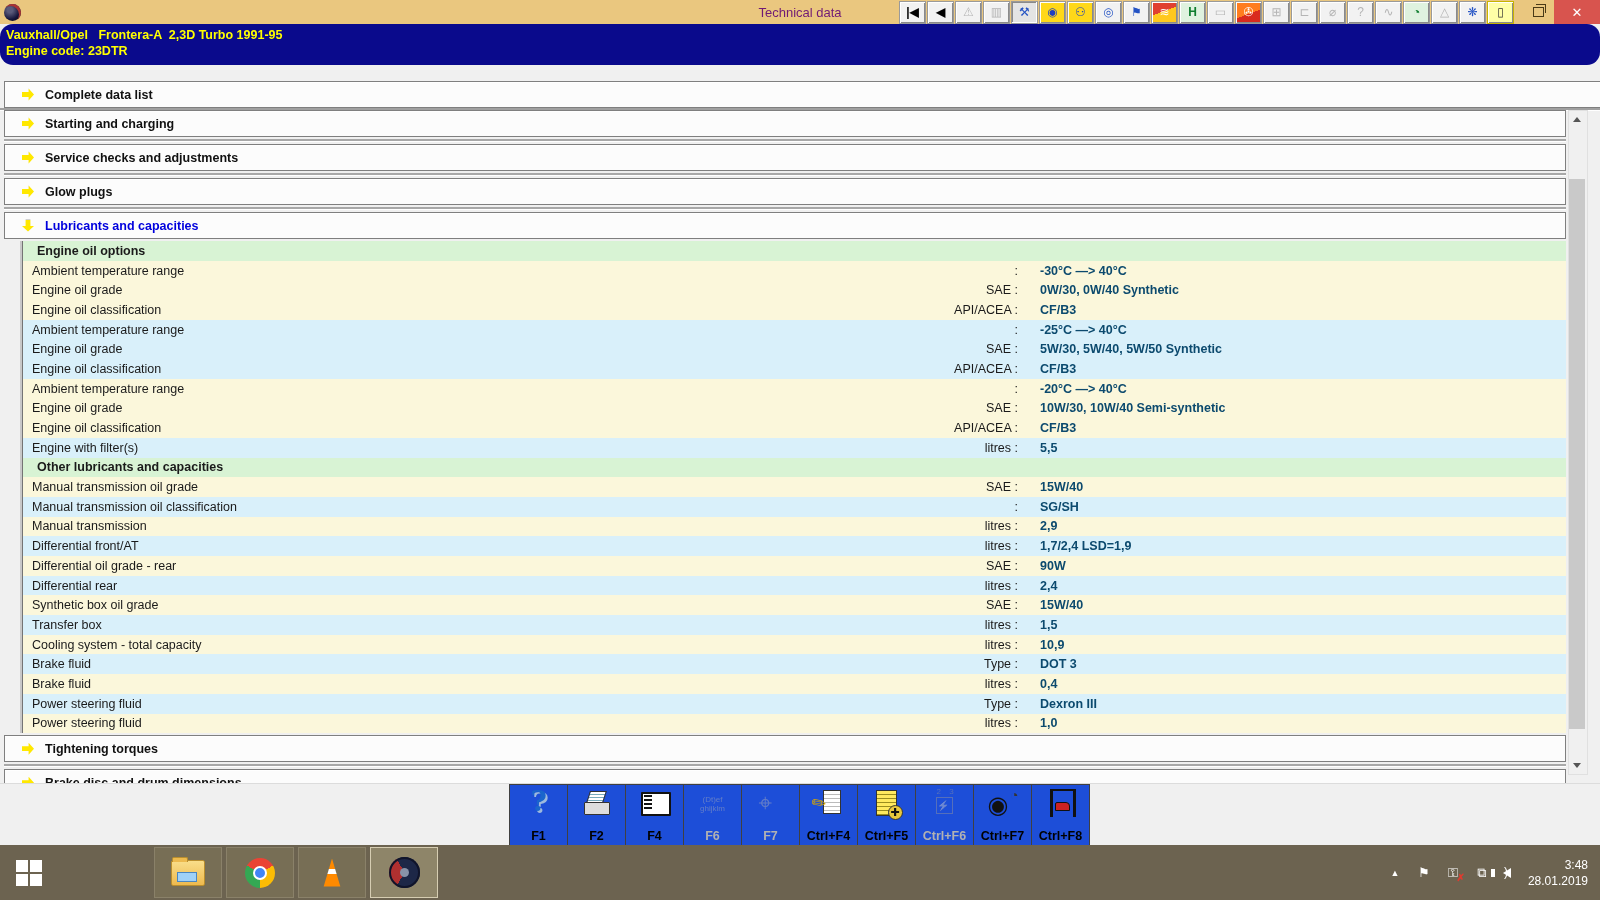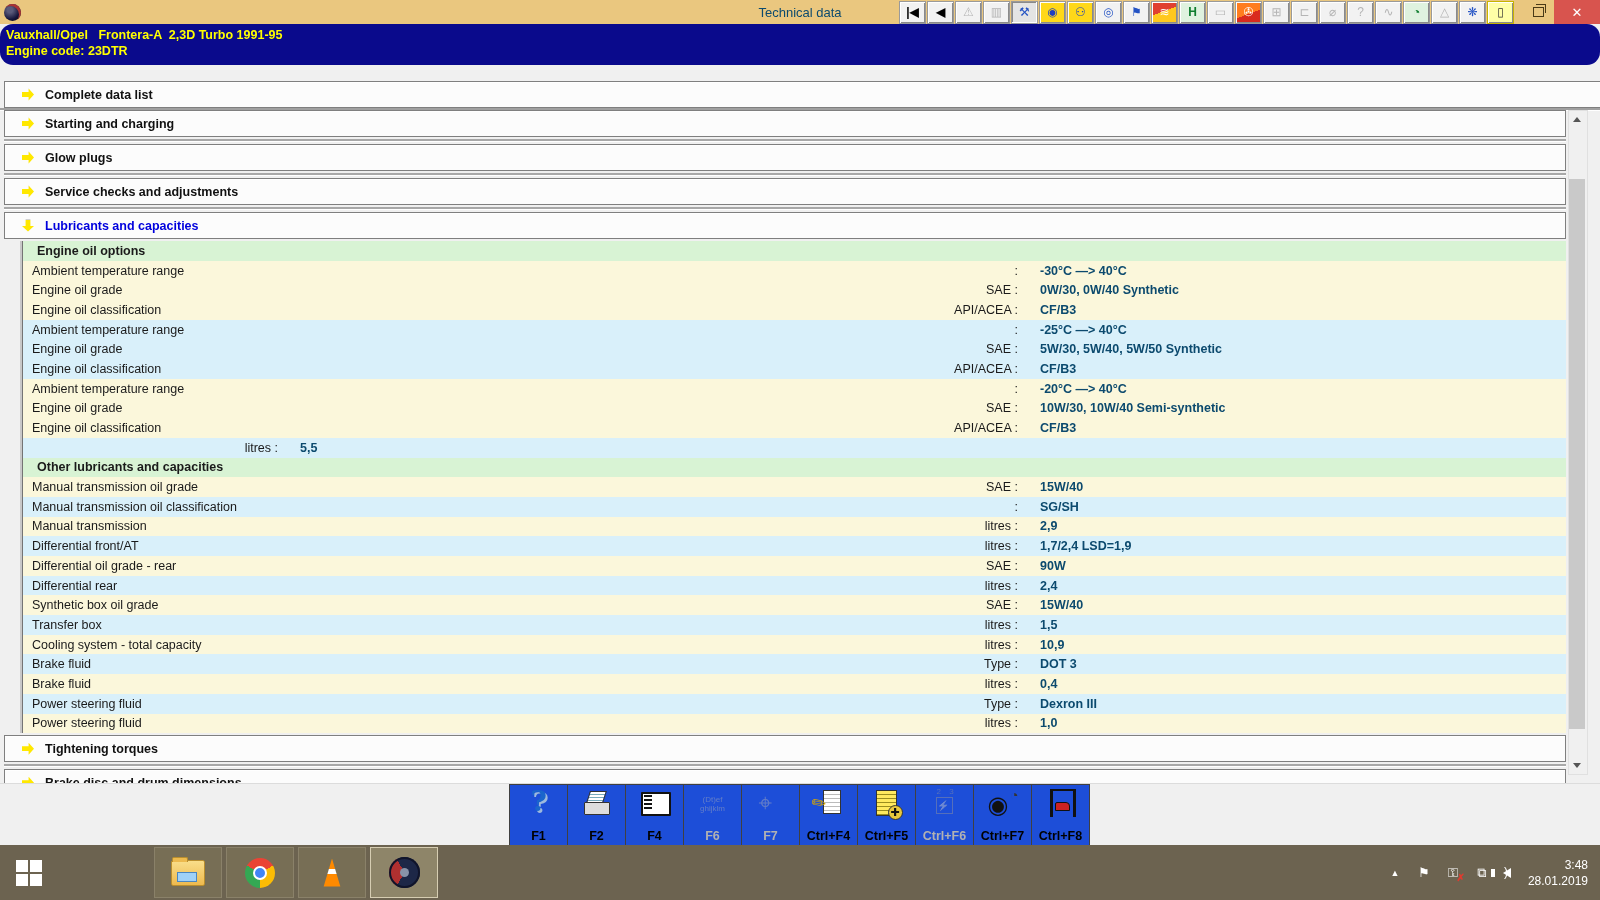--- a/index.html
+++ b/index.html
@@ -5,21 +5,21 @@
   html,body{margin:0;padding:0;width:1600px;height:900px;overflow:hidden;
     font-family:"Liberation Sans",sans-serif;background:#f0f0f0;}
   .window{position:relative;width:1600px;height:900px;}
 
   
   .titlebar{height:24px;background:#eac77f;display:flex;align-items:center;position:relative;}
   .app-logo{width:17px;height:17px;border-radius:50%;margin-left:4px;
     background:radial-gradient(circle at 35% 35%,#5a5a7a 0 18%,#16163c 60%,#000 100%);
     box-shadow:inset -2px 2px 0 #a33;}
   .win-title{position:absolute;left:300px;width:1000px;text-align:center;
-    font-size:13px;color:#0c4a6e;}
+    font-size:13px;color:#701a75;}
   .tb-icons{margin-left:auto;display:flex;gap:1px;align-items:center;}
   .tbi{width:25px;height:21px;border:1px solid #9a9a9a;background:#f2f2f2;display:flex;
     align-items:center;justify-content:center;font-size:12px;color:#333;
     box-shadow:inset 1px 1px 0 #fff,inset -1px -1px 0 #8a8a8a;cursor:pointer;overflow:hidden;}
   .tbi.dim{color:#b5b5b5;}
   .tbi.mono{color:#000;font-weight:bold;}
   .tbi.bg-yellow{background:#ffd819;color:#1d3fbf;}
   .tbi.bg-red{background:linear-gradient(160deg,#e04030 45%,#ffc81e 45%);color:#fff;}
   .tbi.bg-orange{background:linear-gradient(160deg,#ff7d1e 55%,#d92b1e 55%);color:#fff;}
   .tbi.colored-blue{color:#2453c4;}
@@ -235,29 +235,29 @@
             <div class="accbar">
               <span class="arrow"></span>
               <span>Starting and charging</span>
             </div>
             <div class="sep"></div>
           </div>
 
           <div>
             <div class="accbar">
               <span class="arrow"></span>
-              <span>Glow plugs</span>
+              <span>Service checks and adjustments</span>
             </div>
             <div class="sep"></div>
           </div>
 
           <div>
             <div class="accbar">
               <span class="arrow"></span>
-              <span>Service checks and adjustments</span>
+              <span>Glow plugs</span>
             </div>
             <div class="sep"></div>
           </div>
         </div>
 
       <div class="accbar expanded">
         <span class="arrow"></span>
         <span>Lubricants and capacities</span>
       </div>
       <div class="gap"></div>
@@ -318,20 +318,21 @@
             <span class="tvalue">10W/30, 10W/40 Semi-synthetic</span>
           </div>
 
           <div class="trow cream">
             <span class="tlabel">Engine oil classification</span>
             <span class="tunit">API/ACEA :</span>
             <span class="tvalue">CF/B3</span>
           </div>
 
           <div class="trow blue">
+            <span class="tlabel">Engine with filter(s)</span>
             <span class="tunit">litres :</span>
             <span class="tvalue">5,5</span>
           </div>
 
           <div class="trow section">
             <span class="tlabel">Other lubricants and capacities</span>
             <span class="tunit"></span>
             <span class="tvalue"></span>
           </div>
 

